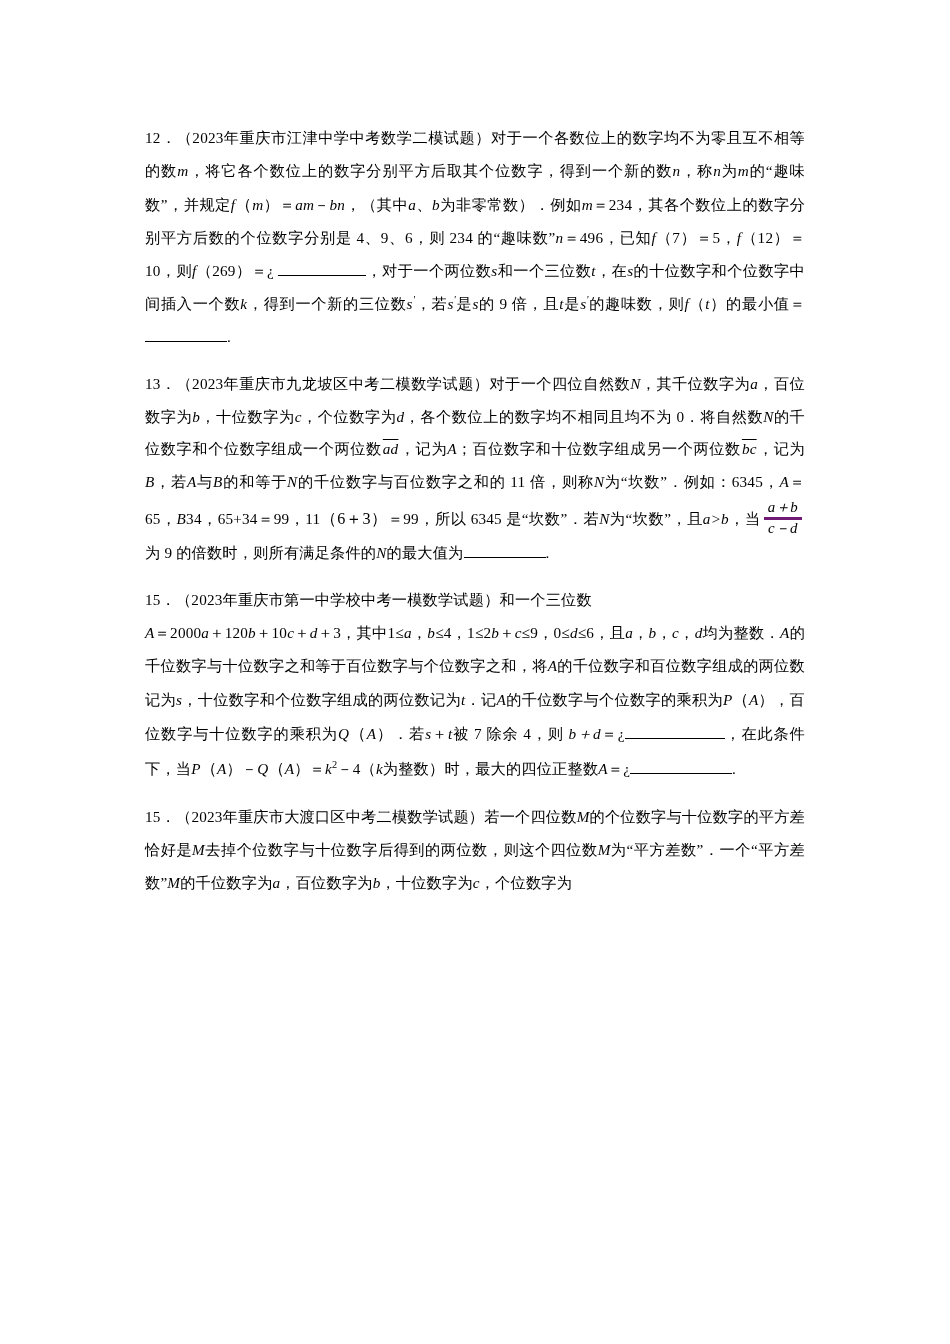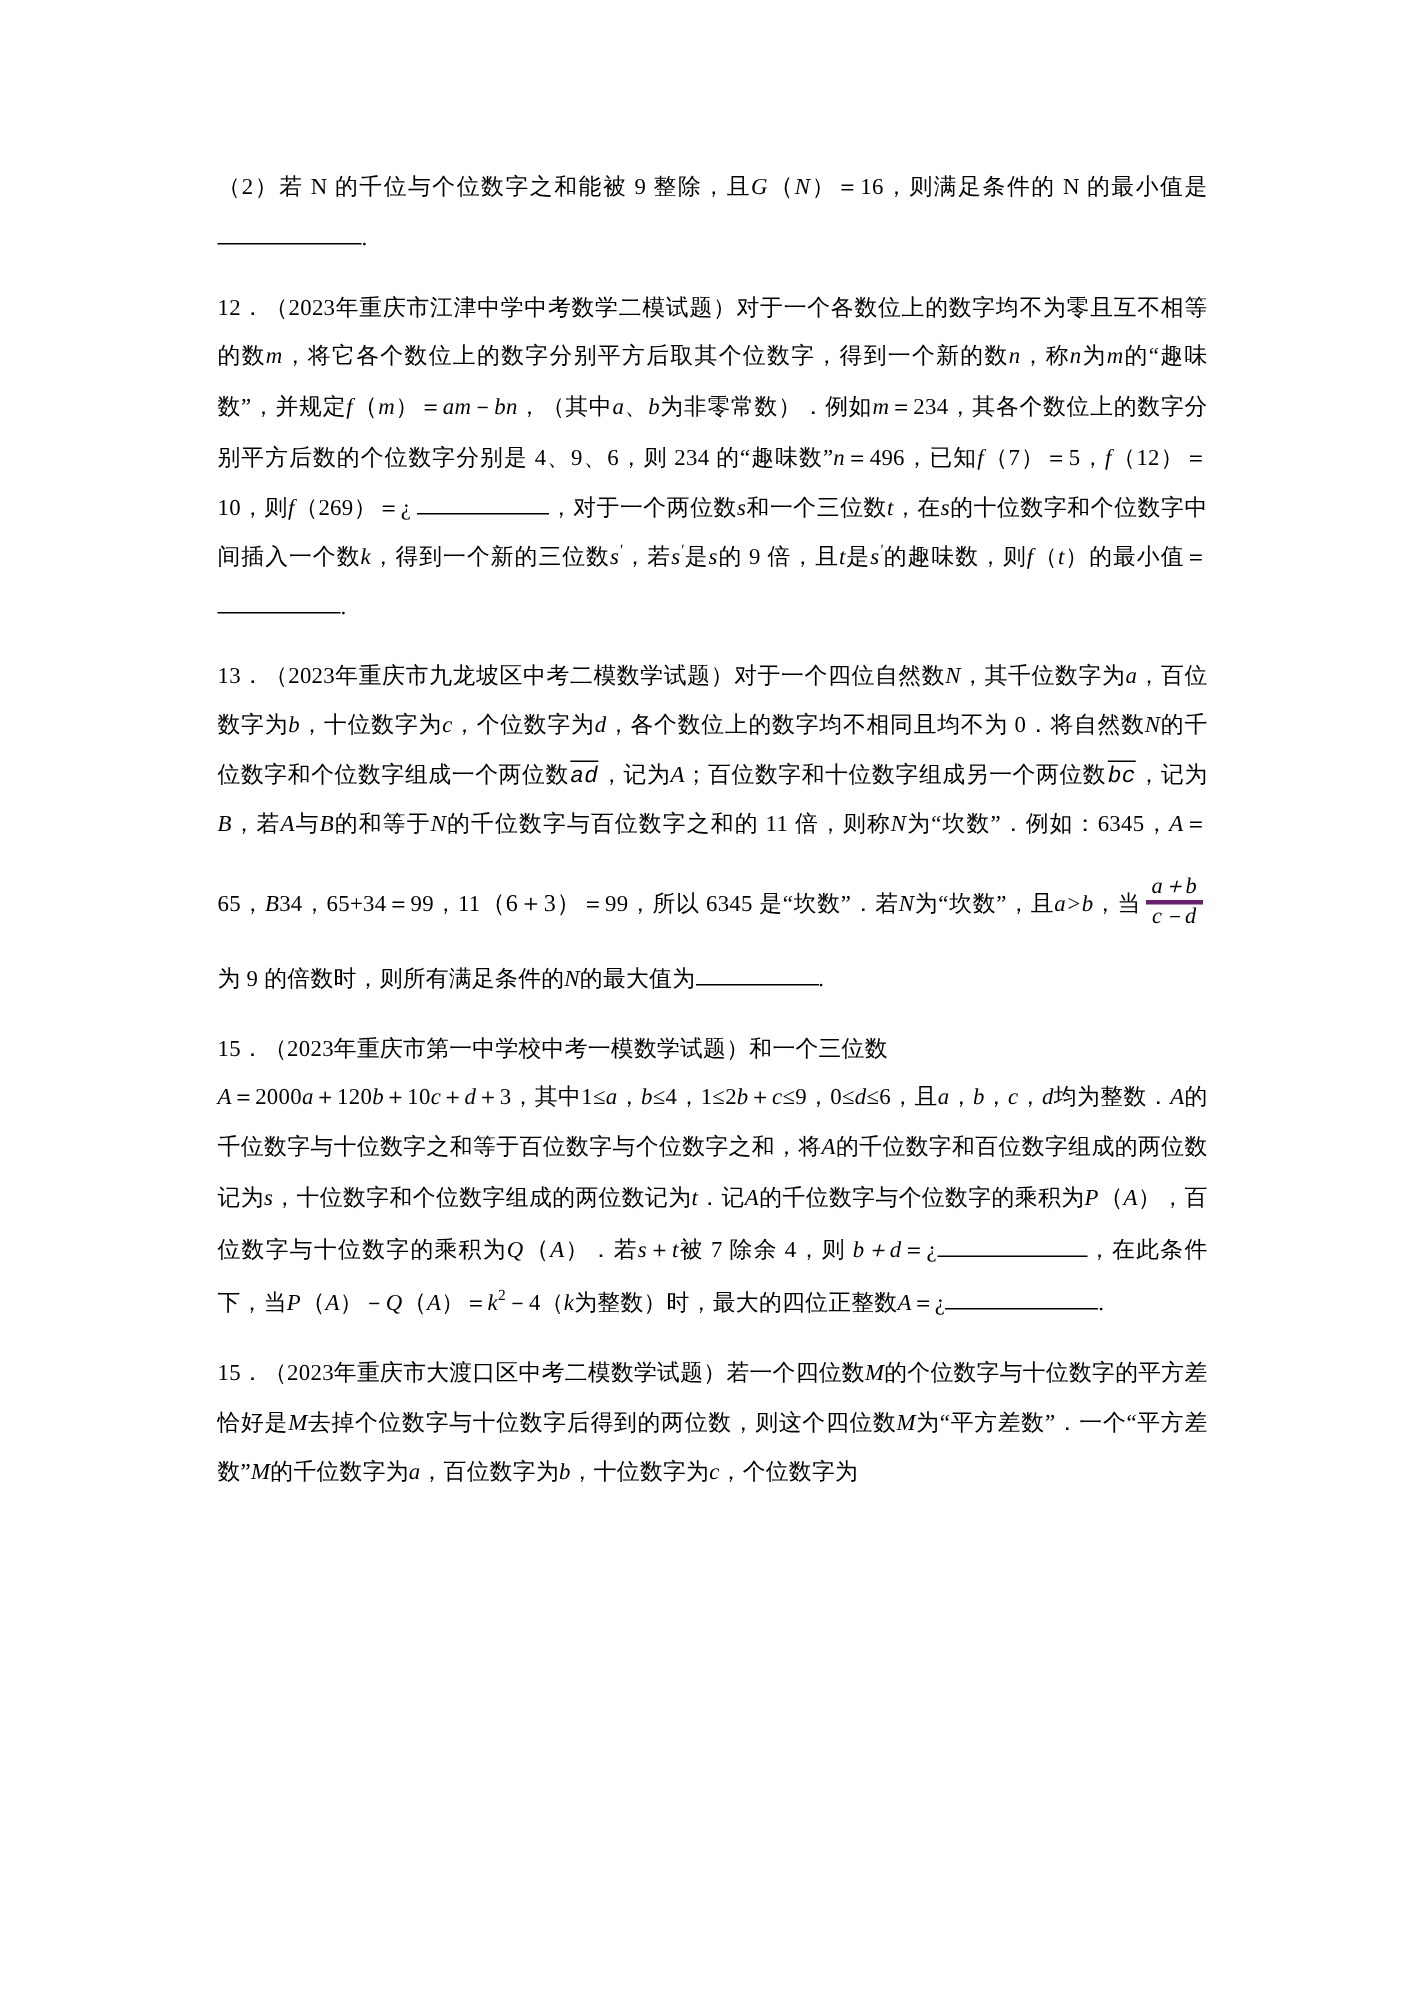--- a/index.html
+++ b/index.html
@@ -38,46 +38,41 @@
   .blank.w1 { min-width: 88px; }
   .blank.w2 { min-width: 82px; }
   .blank.w3 { min-width: 96px; }
   .blank.w4 { min-width: 100px; }
   .blank.w5 { min-width: 102px; }
   .mi { font-style: italic; font-family: "Liberation Serif", serif; }
   .ovl {
     text-decoration: overline;
     font-style: italic;
     padding: 0 1px;
-    font-family: Liberation Mono, monospace;
   }
   sup { font-size: 0.68em; vertical-align: super; line-height: 0; }
   .frac {
     display: inline-block;
     vertical-align: -0.55em;
     text-align: center;
     font-style: italic;
-    margin: 16px 3px;
+    margin: 0 3px;
     line-height: 1.18;
     font-size: 0.98em;
   }
   .frac .num { display: block; padding: 0 4px; }
   .frac .den { display: block; border-top: 3px solid #701a75; padding: 0 4px; }
   .paren-big { font-size: 1.06em; }
   .qnum { }
 </style>
 </head>
 <body>
 
 <div class="page">
 
-  <p class="para">
-    <span>（2）若 N 的千位与个位数字之和能被 9 整除，且</span><span class="mi">G</span><span class="paren-big">（</span><span class="mi">N</span><span>）＝16，则满足条件的 N 的最小值是</span>
-    <span class="blank w3"></span><span>.</span>
-  </p>
 
   <p class="para gap">
     <span class="qnum">12．</span><span>（2023年重庆市江津中学中考数学二模试题）</span><span>对于一个各数位上的数字均不为零且互不相等的数</span><span class="mi">m</span><span>，将它各个数位上的数字分别平方后取其个位数字，得到一个新的数</span><span class="mi">n</span><span>，称</span><span class="mi">n</span><span>为</span><span class="mi">m</span><span>的“趣味数”，并规定</span><span class="mi">f</span><span class="paren-big">（</span><span class="mi">m</span><span>）＝</span><span class="mi">am</span><span>－</span><span class="mi">bn</span><span>，（其中</span><span class="mi">a</span><span>、</span><span class="mi">b</span><span>为非零常数）．例如</span><span class="mi">m</span><span>＝234，其各个数位上的数字分别平方后数的个位数字分别是 4、9、6，则 234 的“趣味数”</span><span class="mi">n</span><span>＝496，已知</span><span class="mi">f</span><span>（7）＝5，</span><span class="mi">f</span><span>（12）＝10，则</span><span class="mi">f</span><span>（269）＝¿</span>
     <span class="blank w1"></span><span>，对于一个两位数</span><span class="mi">s</span><span>和一个三位数</span><span class="mi">t</span><span>，在</span><span class="mi">s</span><span>的十位数字和个位数字中间插入一个数</span><span class="mi">k</span><span>，得到一个新的三位数</span><span class="mi">s</span><sup class="mi">'</sup><span>，若</span><span class="mi">s</span><sup class="mi">'</sup><span>是</span><span class="mi">s</span><span>的 9 倍，且</span><span class="mi">t</span><span>是</span><span class="mi">s</span><sup class="mi">'</sup><span>的趣味数，则</span><span class="mi">f</span><span>（</span><span class="mi">t</span><span>）的最小值＝</span>
     <span class="blank w2"></span><span>.</span>
   </p>
 
   <p class="para gap">
     <span class="qnum">13．</span><span>（2023年重庆市九龙坡区中考二模数学试题）</span><span>对于一个四位自然数</span><span class="mi">N</span><span>，其千位数字为</span><span class="mi">a</span><span>，百位数字为</span><span class="mi">b</span><span>，十位数字为</span><span class="mi">c</span><span>，个位数字为</span><span class="mi">d</span><span>，各个数位上的数字均不相同且均不为 0．将自然数</span><span class="mi">N</span><span>的千位数字和个位数字组成一个两位数</span><span class="ovl">ad</span><span>，记为</span><span class="mi">A</span><span>；百位数字和十位数字组成另一个两位数</span><span class="ovl">bc</span><span>，记为</span><span class="mi">B</span><span>，若</span><span class="mi">A</span><span>与</span><span class="mi">B</span><span>的和等于</span><span class="mi">N</span><span>的千位数字与百位数字之和的 11 倍，则称</span><span class="mi">N</span><span>为“坎数”．例如：6345，</span><span class="mi">A</span><span>＝65，</span><span class="mi">B</span><span>34，65+34＝99，11</span><span class="paren-big">（6＋3）</span><span>＝99，所以 6345 是“坎数”．若</span><span class="mi">N</span><span>为“坎数”，且</span><span class="mi">a&gt;b</span><span>，当</span><span class="frac"><span class="num">a＋b</span><span class="den">c－d</span></span><span>为 9 的倍数时，则所有满足条件的</span><span class="mi">N</span><span>的最大值为</span><span class="blank w2"></span><span>.</span>
   </p>

